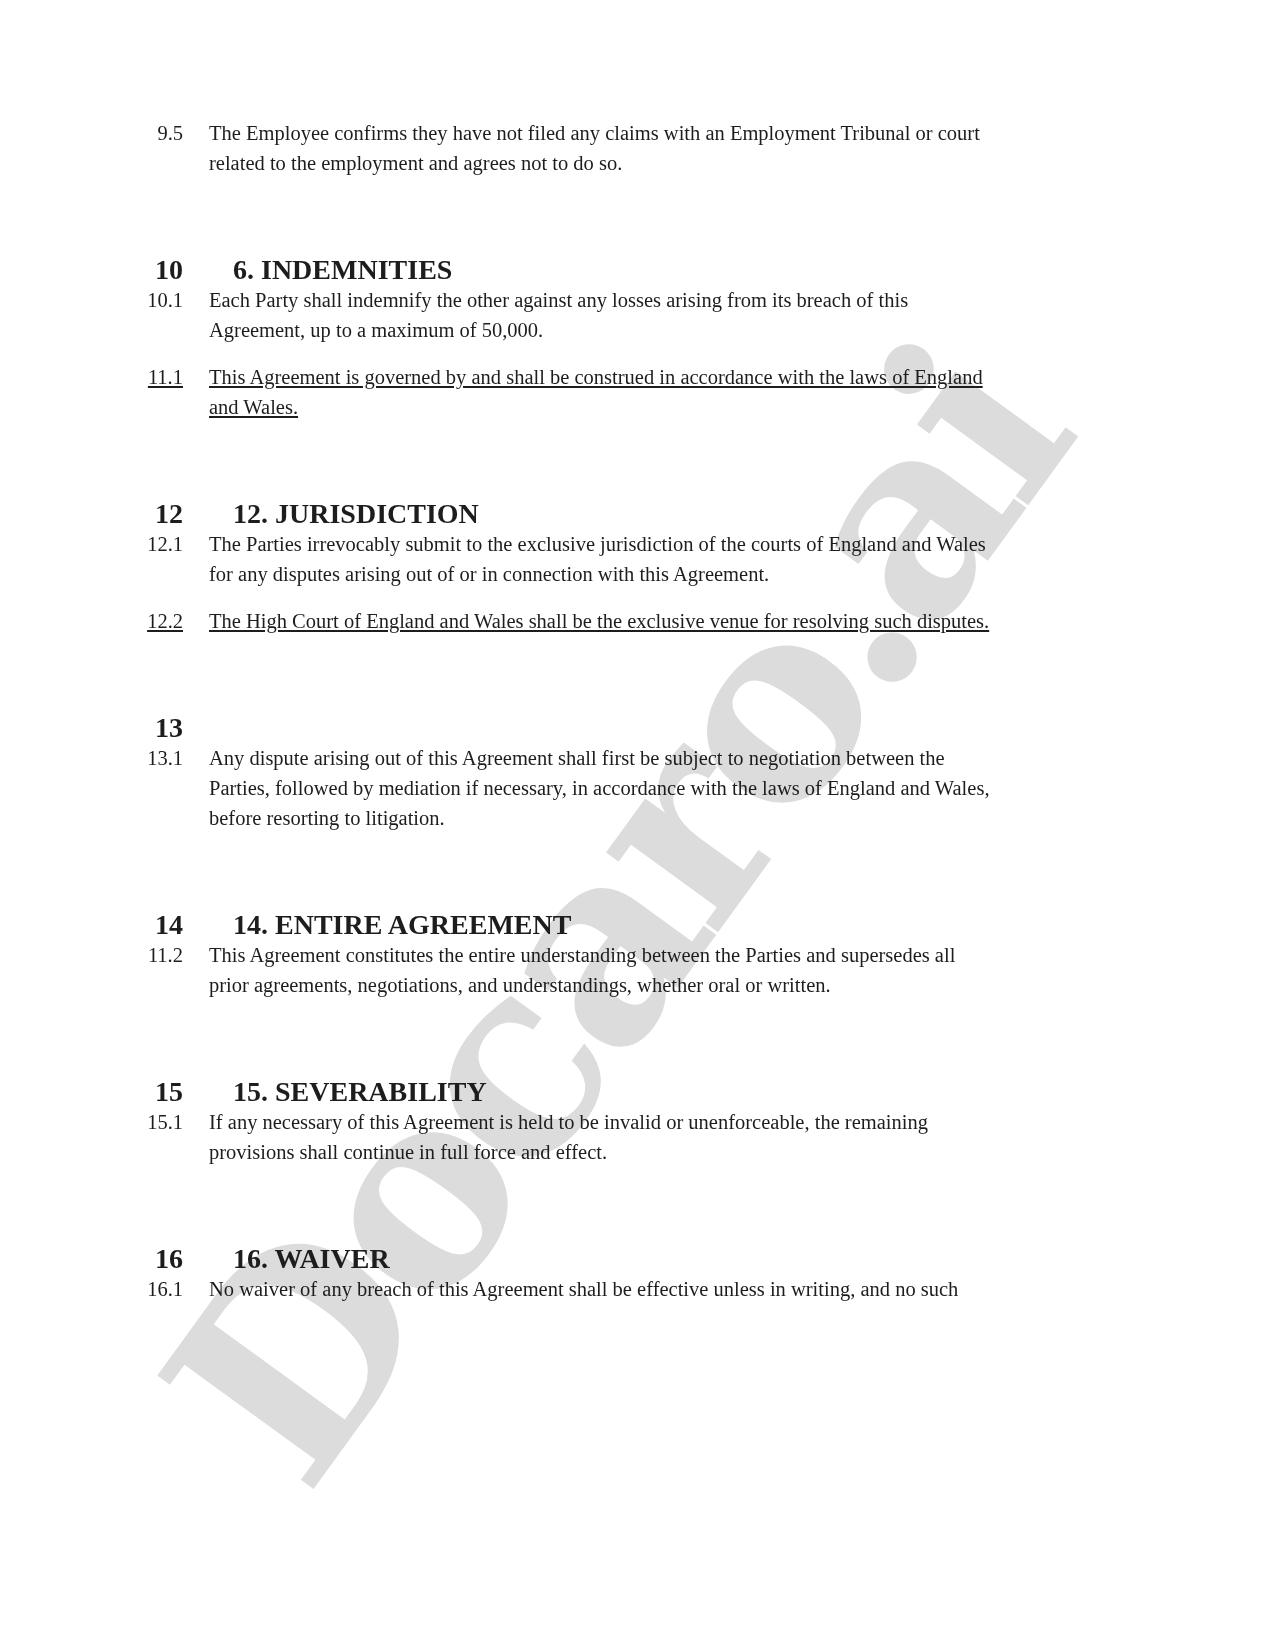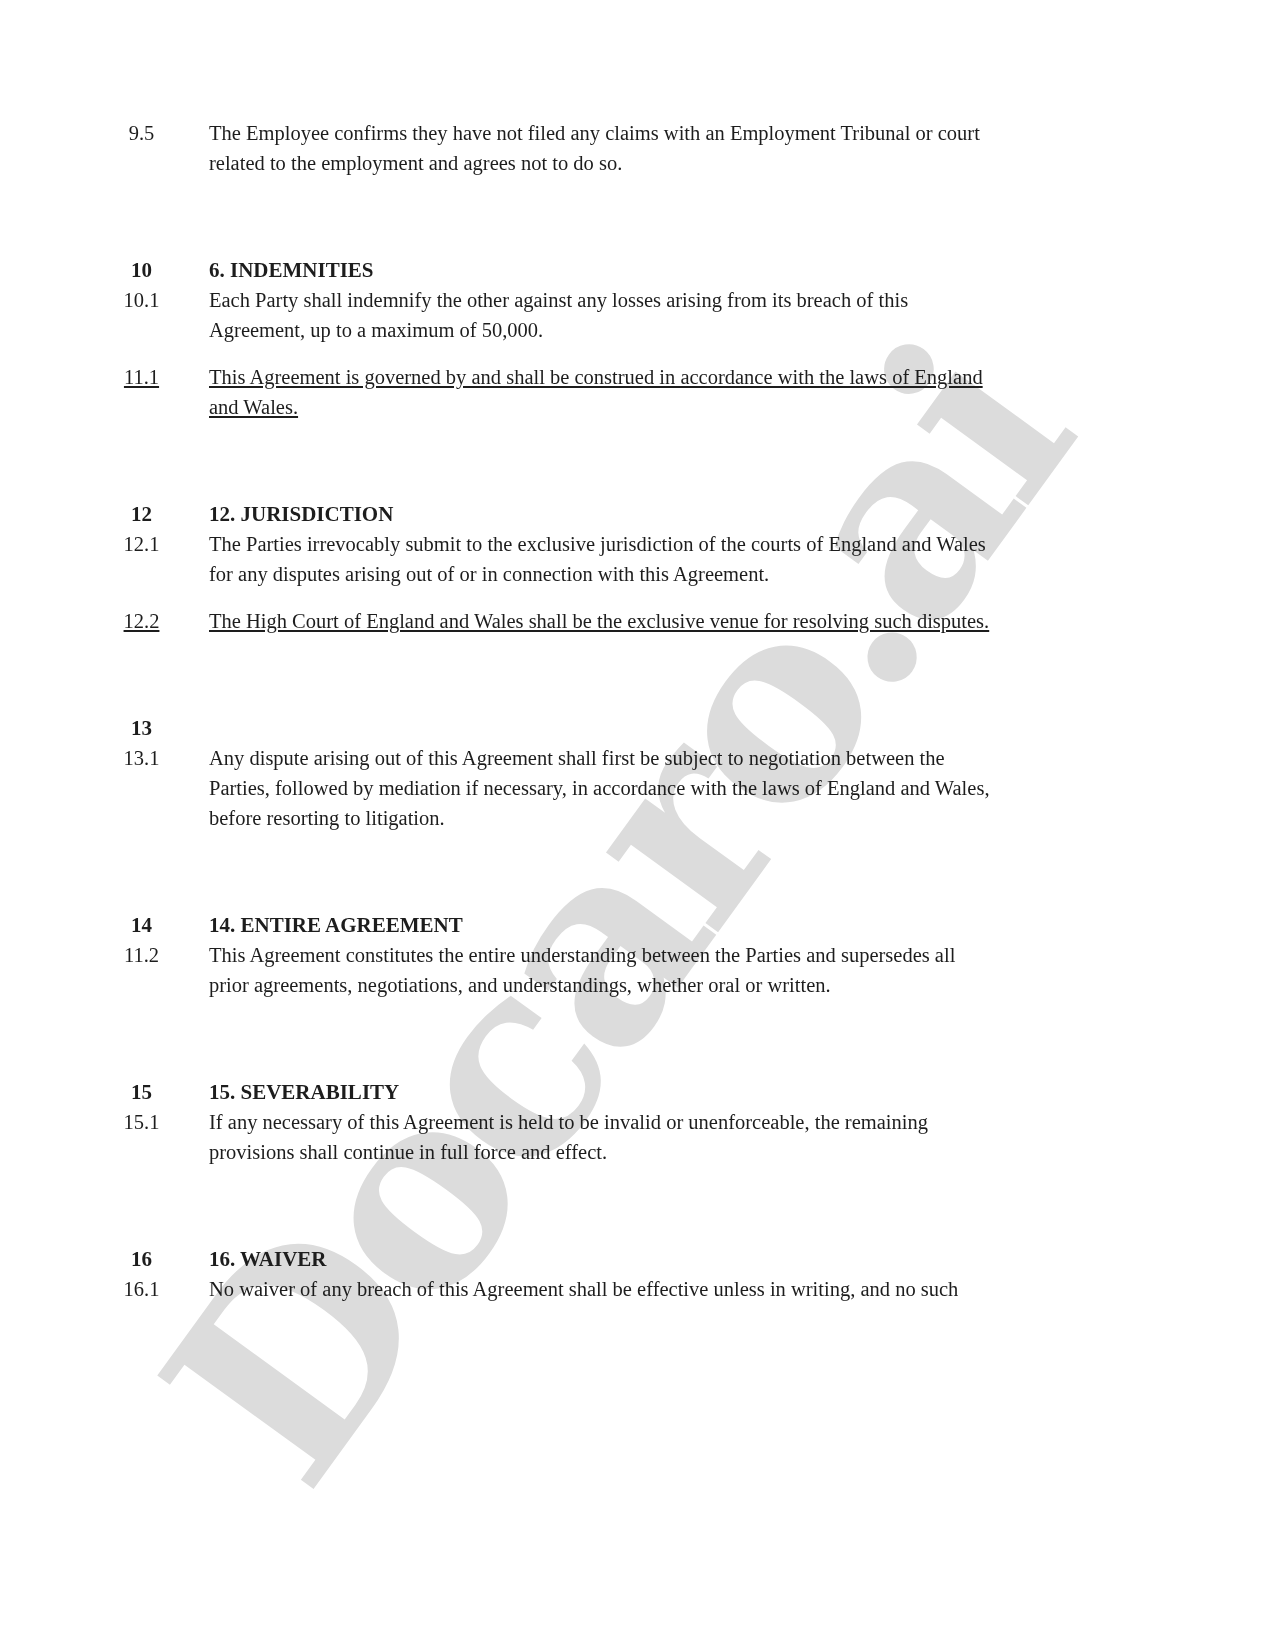--- a/index.html
+++ b/index.html
@@ -30,28 +30,28 @@
     position: relative;
     z-index: 1;
     padding: 118px 150px 0 100px;
     font-size: 20.5px;
     line-height: 30px;
   }
   .row { display: flex; align-items: flex-start; }
   .row .num {
     flex: none;
     width: 83px;
-    text-align: center;
+    text-align: right;
   }
   .row .body {
     flex: 1;
     min-width: 0;
     margin-left: 26px;
   }
-  .row.heading { font-weight: bold; font-size: 21px; margin-top: 77px; }
+  .row.heading { font-weight: bold; font-size: 28px; margin-top: 77px; gap: 24px; }
   .row.clause + .row.clause { margin-top: 17px; text-decoration: underline; }
   .row.heading + .row.clause { }
   .line { white-space: nowrap; }
 </style>
 </head>
 <body>
 
 <div class="page">
   <div class="watermark">Docaro.ai</div>
   <div class="content">

